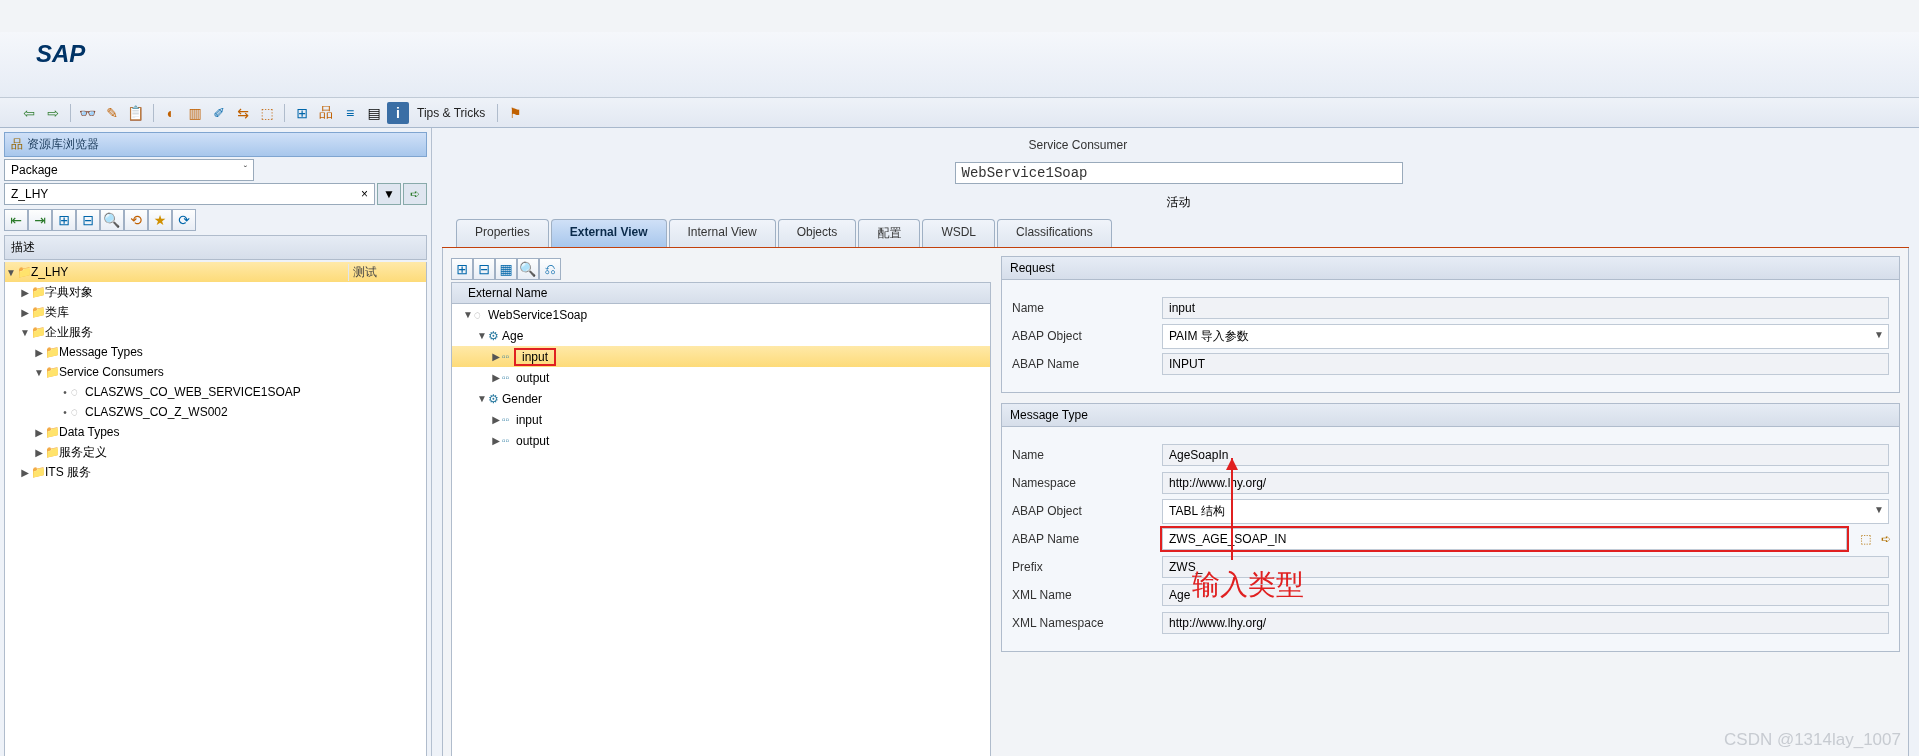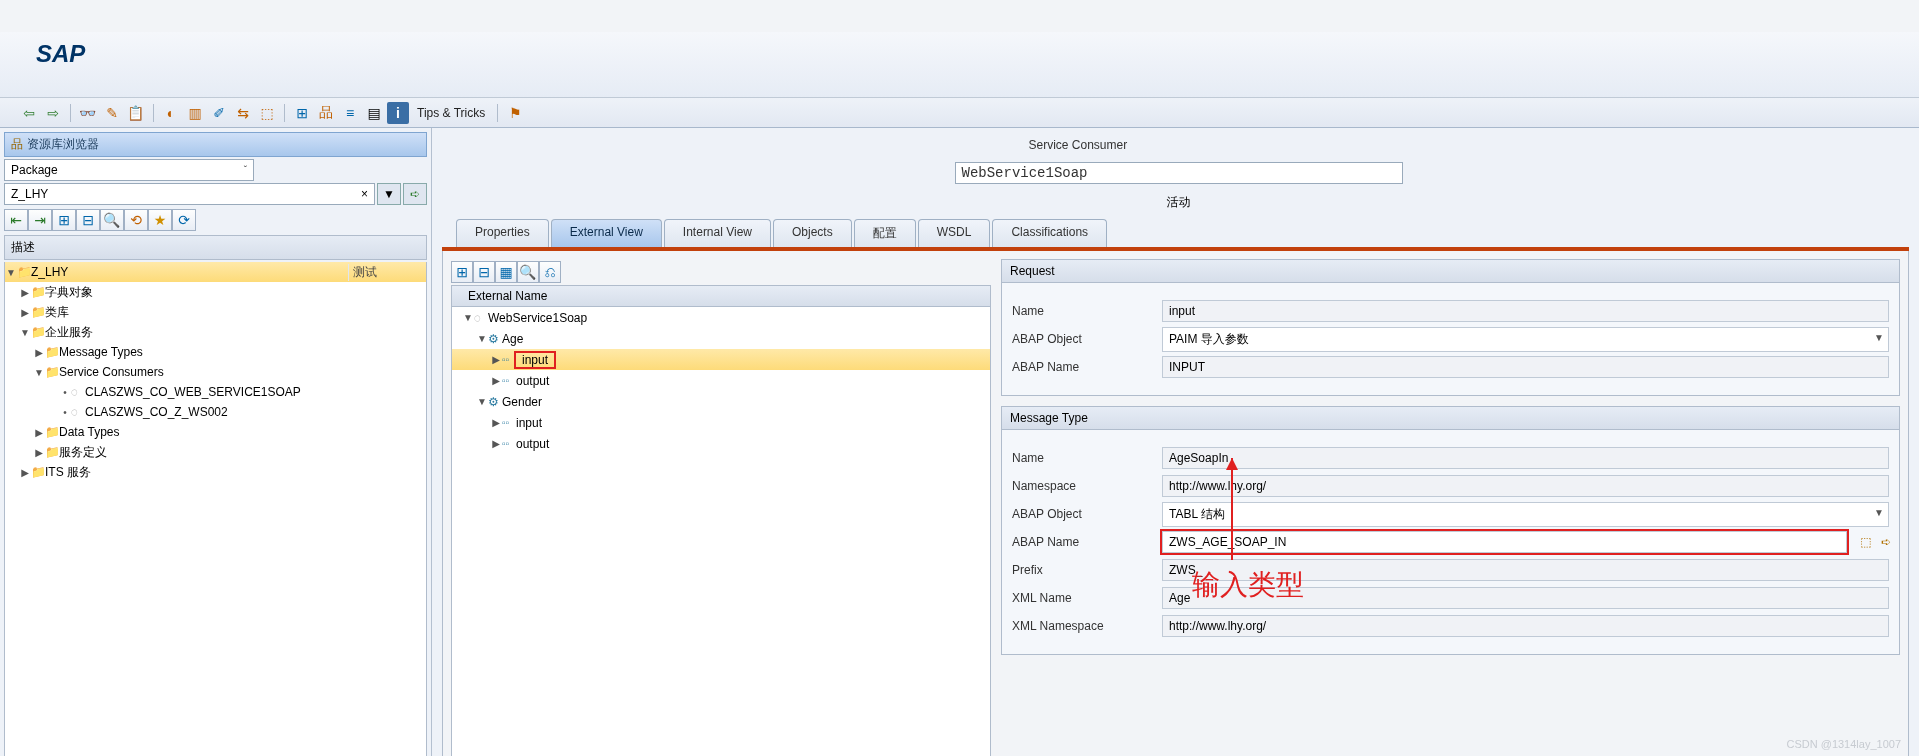--- a/index.html
+++ b/index.html
@@ -35,23 +35,23 @@
 .tw { display:inline-block; width:12px; text-align:center; color:#555; font-size:10px; }
 .fold { color:#997a00; }
 .node-ico { display:inline-block; width:14px; }
 
 .right-panel { flex:1; background:#eef2f8; padding:6px 10px; display:flex; flex-direction:column; }
 .svc-row { display:flex; align-items:center; gap:10px; padding:4px 0 8px 6px;flex-direction:column; }
 .svc-row .lbl { width:300px; color:#333; }
 .svc-row .val { width:448px; background:#fff; border:1px solid #9ab; padding:2px 6px; font-family: "Courier New", monospace; font-size:14px; color:#333; }
 .svc-row .stat { padding:0 10px; }
 
-.tabs { display:flex; border-bottom:4px solid #c2410c; padding-left:14px; }
+.tabs { display:flex; border-bottom:1px solid #c2410c; padding-left:14px; }
 .tab { padding:5px 18px; background:linear-gradient(#f0f4fa,#dfe6f0); border:1px solid #9fb0c4; border-bottom:none; margin-right:2px; border-radius:4px 4px 0 0; cursor:pointer; color:#333; }
-.tab.active { background:linear-gradient(#cfe0f7,#a8c7ec); color:#0a2a4a; font-weight:normal; }
+.tab.active { background:linear-gradient(#cfe0f7,#a8c7ec); color:#0a2a4a; font-weight:bold; }
 
 .tab-content { flex:1; background:#f2f4f7; border:1px solid #b0bccc; border-top:none; display:flex; gap:10px; padding:8px; }
 
 .ext-left { width:540px; display:flex; flex-direction:column; }
 .mini-tb { display:flex; gap:0; padding:2px 0; }
 .mini-tb .tb-btn { border:1px solid #a0b0c4; background:linear-gradient(#fdfefe,#e8edf5); border-radius:0; }
 .ext-head { background:linear-gradient(#e6ecf5,#d6deea); border:1px solid #b0bccc; padding:3px 16px; }
 .ext-tree { background:#fff; border:1px solid #b0bccc; border-top:none; flex:1; }
 .ext-row { display:flex; align-items:center; height:21px; padding-left:4px; cursor:pointer; }
 .ext-row.selected { background: linear-gradient(#ffe9a8,#fddb79); }
@@ -67,21 +67,21 @@
 .frow .fval { flex:1; background:#fff; border:1px solid #c0cad6; padding:3px 6px; margin-right:10px; position:relative; }
 .frow .fval.ro { background:#f0f2f6; }
 .frow .fval .dd-arr { position:absolute; right:4px; top:4px; font-size:10px; color:#555; }
 .frow .fval.highlight { outline:2px solid #e02020; outline-offset:0; }
 .after-icons { display:flex; gap:2px; padding-right:4px; }
 .after-icons span { width:18px; height:18px; display:inline-flex;align-items:center;justify-content:center; cursor:pointer; color:#b07000; }
 
 .annotation { position:absolute; left:1192px; top:566px; color:#e02020; font-size:28px; font-family:"Microsoft YaHei"; pointer-events:none; }
 .arrow-svg { position:absolute; left:1222px; top:450px; pointer-events:none; }
 
-.watermark { position:absolute; right:18px; bottom:6px; color:#c7cbd1; font-size:11px; }
+.watermark { position:absolute; right:18px; bottom:6px; color:#c7cbd1; font-size:17px; }
 </style>
 </head>
 <body>
 
 <div class="titlebar">
   <span>SAP</span>
 </div>
 
 <div class="toolbar">
   <div class="tb-btn" style="color:#2a7a2a">⇦</div>

